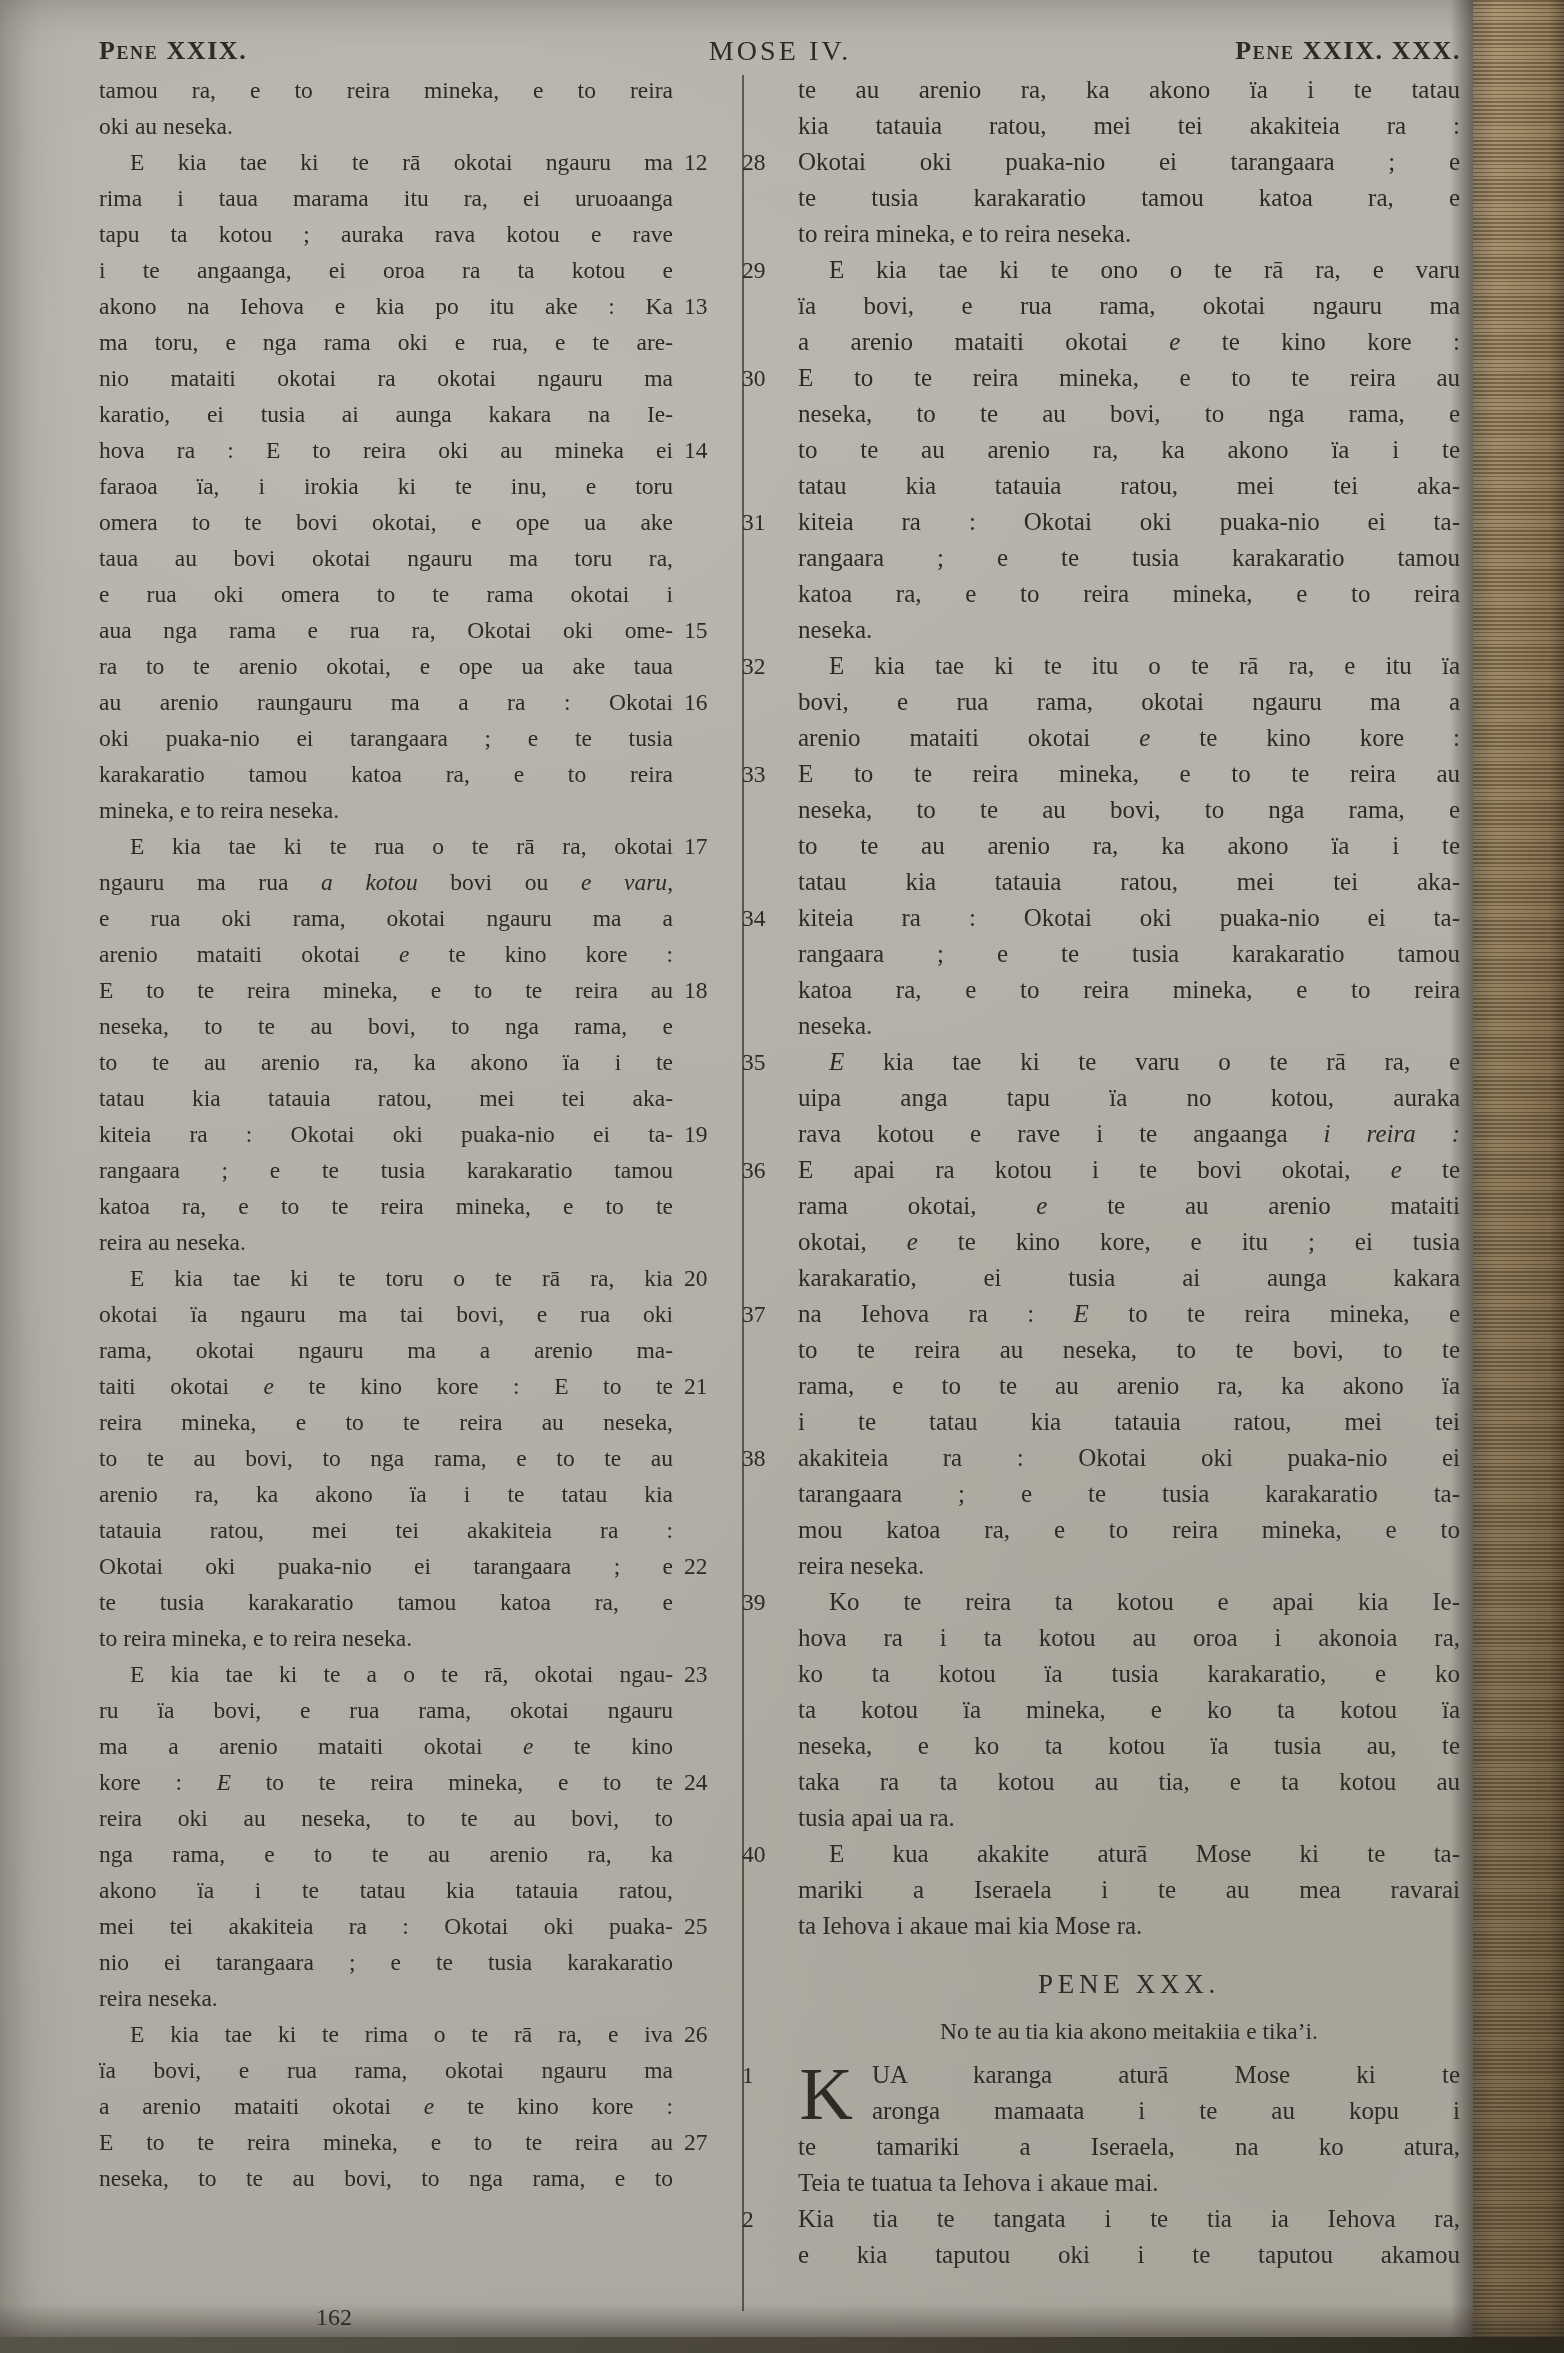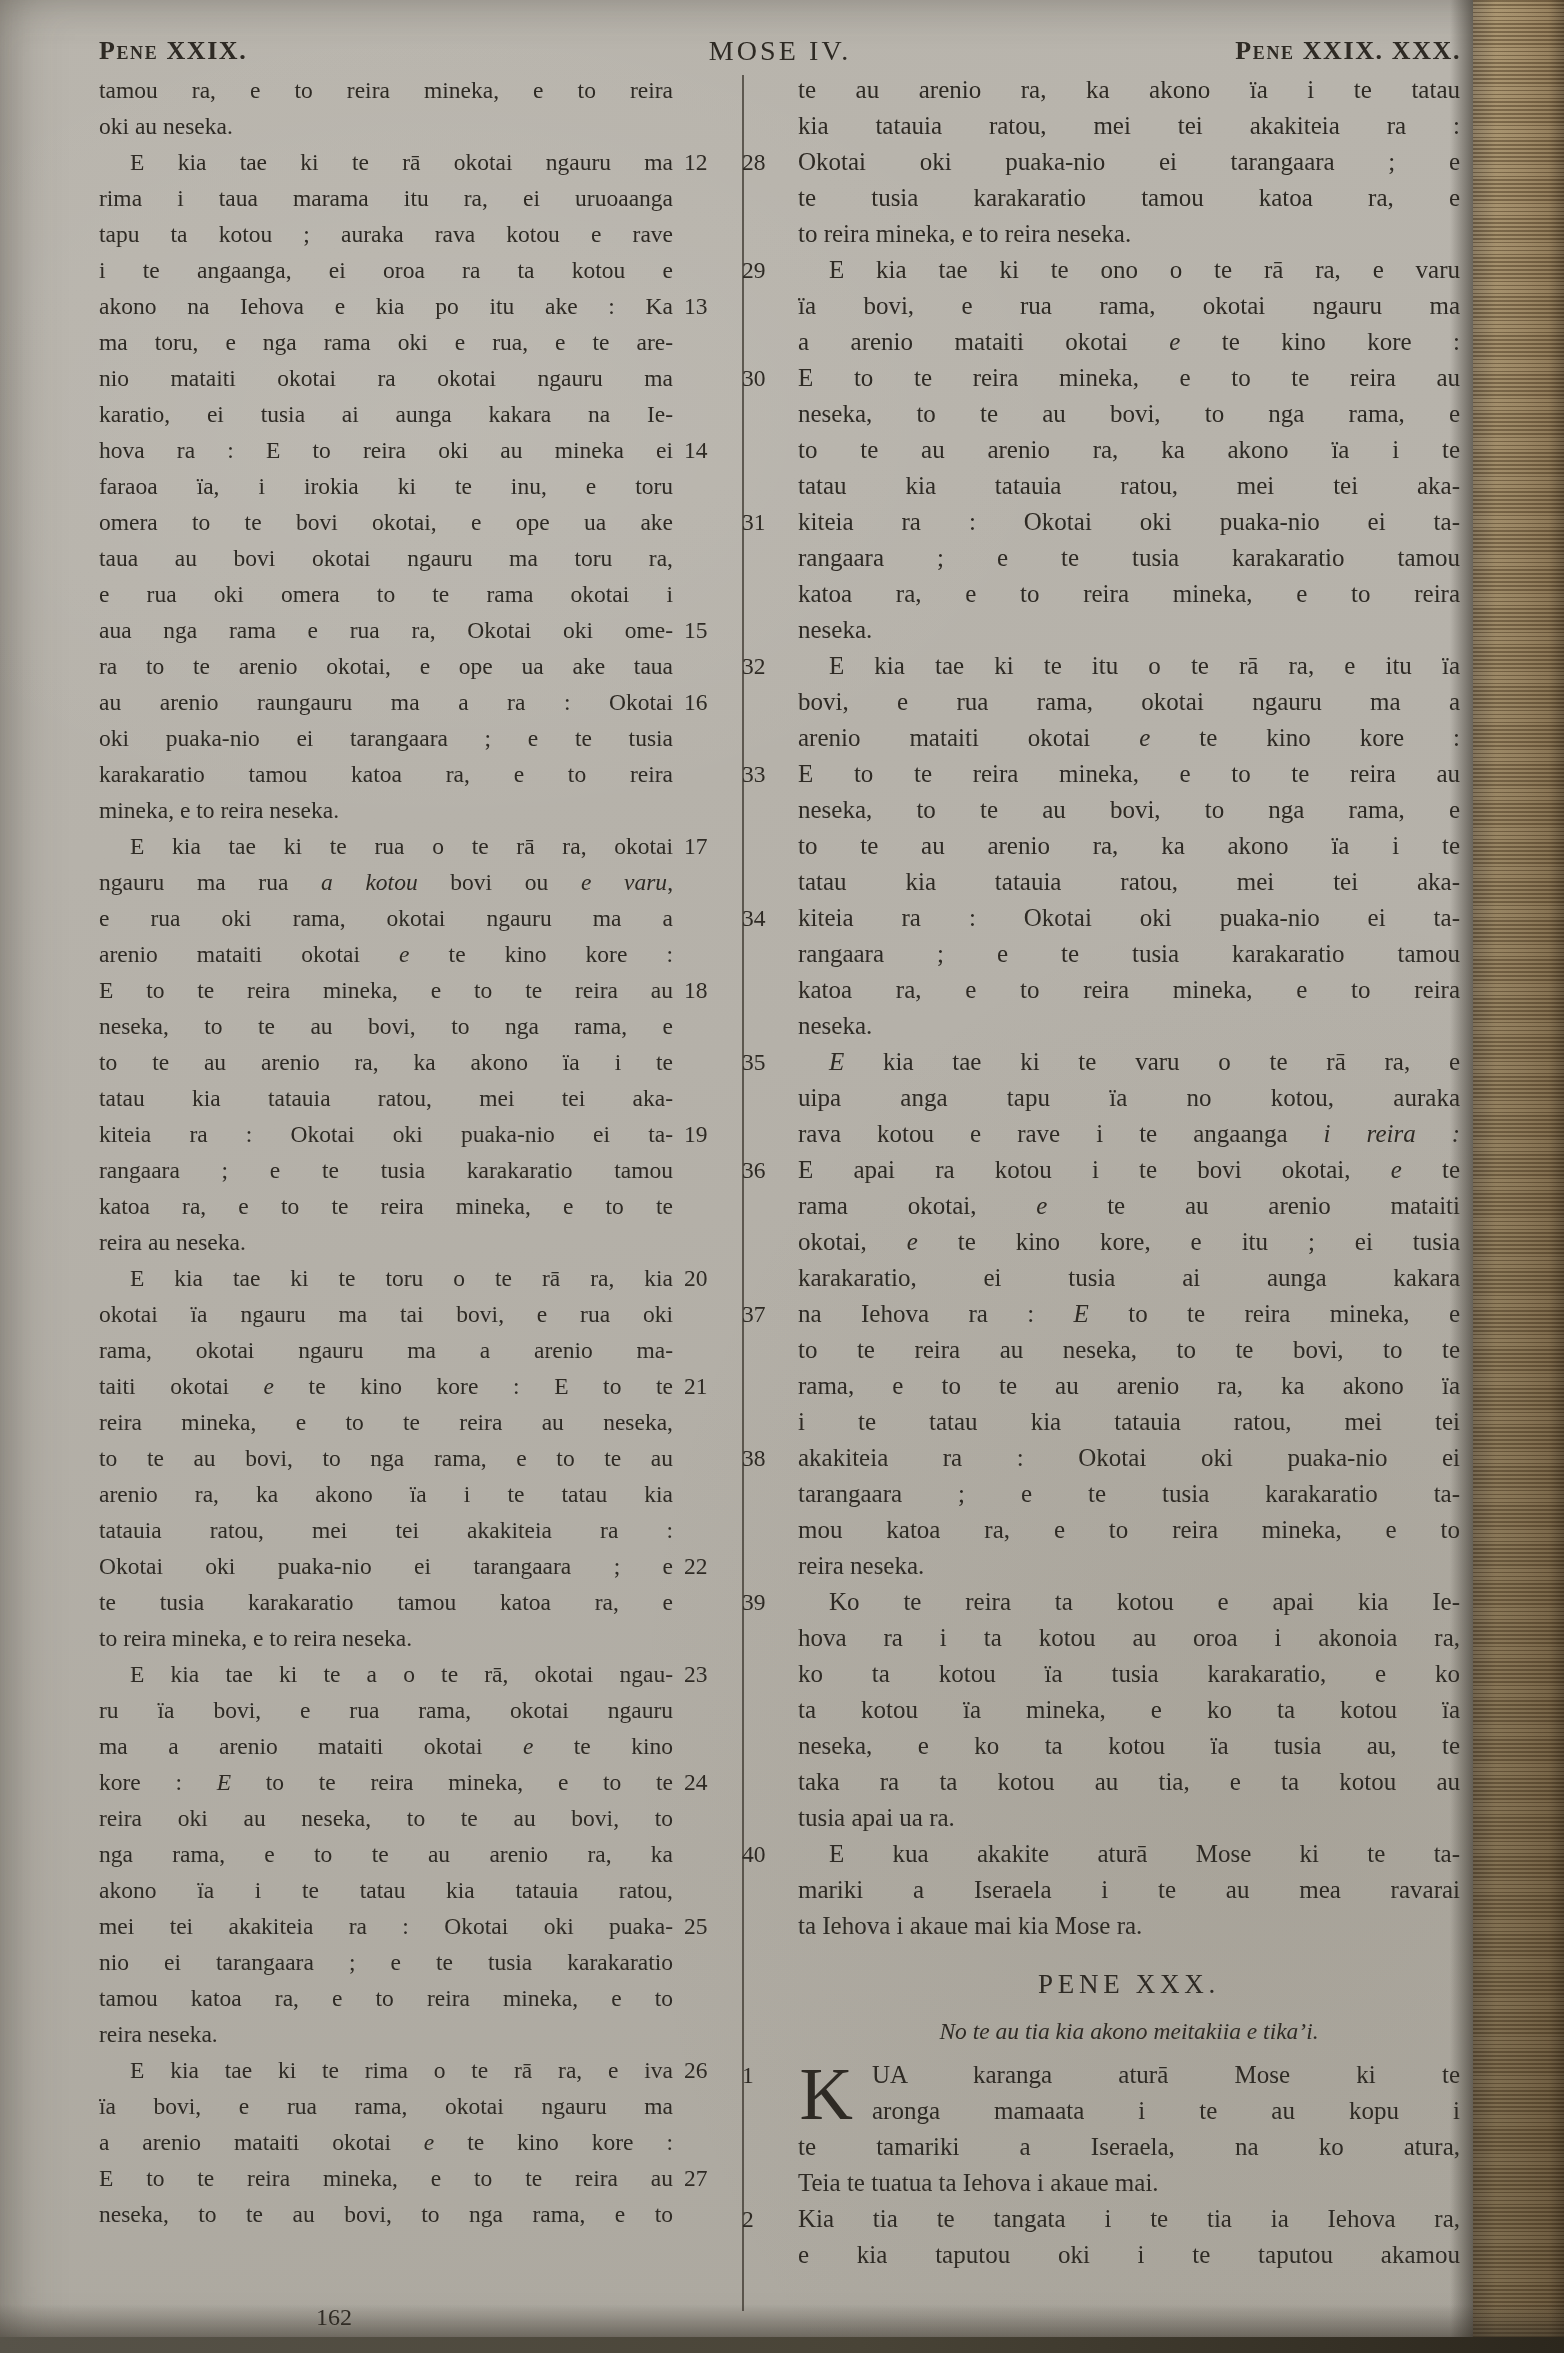--- a/index.html
+++ b/index.html
@@ -72,21 +72,20 @@
 
   
   .line.heading {
     font-size: 27px; letter-spacing: 4.7px;
     text-align: center; text-align-last: center;
     line-height: 41px;
     margin-top: 20.3px; margin-bottom: 6.3px;
     padding-left: 0;
   }
   .line.subtitle {
-    font-style: italic;
     font-size: 23.5px;
     text-align: center; text-align-last: center;
     line-height: 38px;
     margin-bottom: 7.8px;
   }
 
   
   .line.dc-pad { padding-left: 74px; }
   .dropcap {
     position: absolute; left: 1.6px; top: 2.3px;
@@ -185,21 +184,20 @@
       <div class="line para-end"><span class="ltext">to reira mineka, e to reira neseka.</span></div>
       <div class="line indent"><span class="vnum vnum-right">23</span><span class="ltext">E kia tae ki te a o te rā, okotai ngau-</span></div>
       <div class="line"><span class="ltext">ru ïa bovi, e rua rama, okotai ngauru</span></div>
       <div class="line"><span class="ltext">ma a arenio mataiti okotai <i>e</i> te kino</span></div>
       <div class="line"><span class="vnum vnum-right">24</span><span class="ltext">kore : <i>E</i> to te reira mineka, e to te</span></div>
       <div class="line"><span class="ltext">reira oki au neseka, to te au bovi, to</span></div>
       <div class="line"><span class="ltext">nga rama, e to te au arenio ra, ka</span></div>
       <div class="line"><span class="ltext">akono ïa i te tatau kia tatauia ratou,</span></div>
       <div class="line"><span class="vnum vnum-right">25</span><span class="ltext">mei tei akakiteia ra : Okotai oki puaka-</span></div>
       <div class="line"><span class="ltext">nio ei tarangaara ; e te tusia karakaratio</span></div>
-      <div class="line"><span class="ltext">tamou katoa ra, e to reira mineka, e to</span></div>
       <div class="line para-end"><span class="ltext">reira neseka.</span></div>
       <div class="line indent"><span class="vnum vnum-right">26</span><span class="ltext">E kia tae ki te rima o te rā ra, e iva</span></div>
       <div class="line"><span class="ltext">ïa bovi, e rua rama, okotai ngauru ma</span></div>
       <div class="line"><span class="ltext">a arenio mataiti okotai <i>e</i> te kino kore :</span></div>
       <div class="line"><span class="vnum vnum-right">27</span><span class="ltext">E to te reira mineka, e to te reira au</span></div>
       <div class="line"><span class="ltext">neseka, to te au bovi, to nga rama, e to</span></div>
     </div>
   <div class="column column-right">
       <div class="line"><span class="ltext">te au arenio ra, ka akono ïa i te tatau</span></div>
       <div class="line"><span class="ltext">kia tatauia ratou, mei tei akakiteia ra :</span></div>

